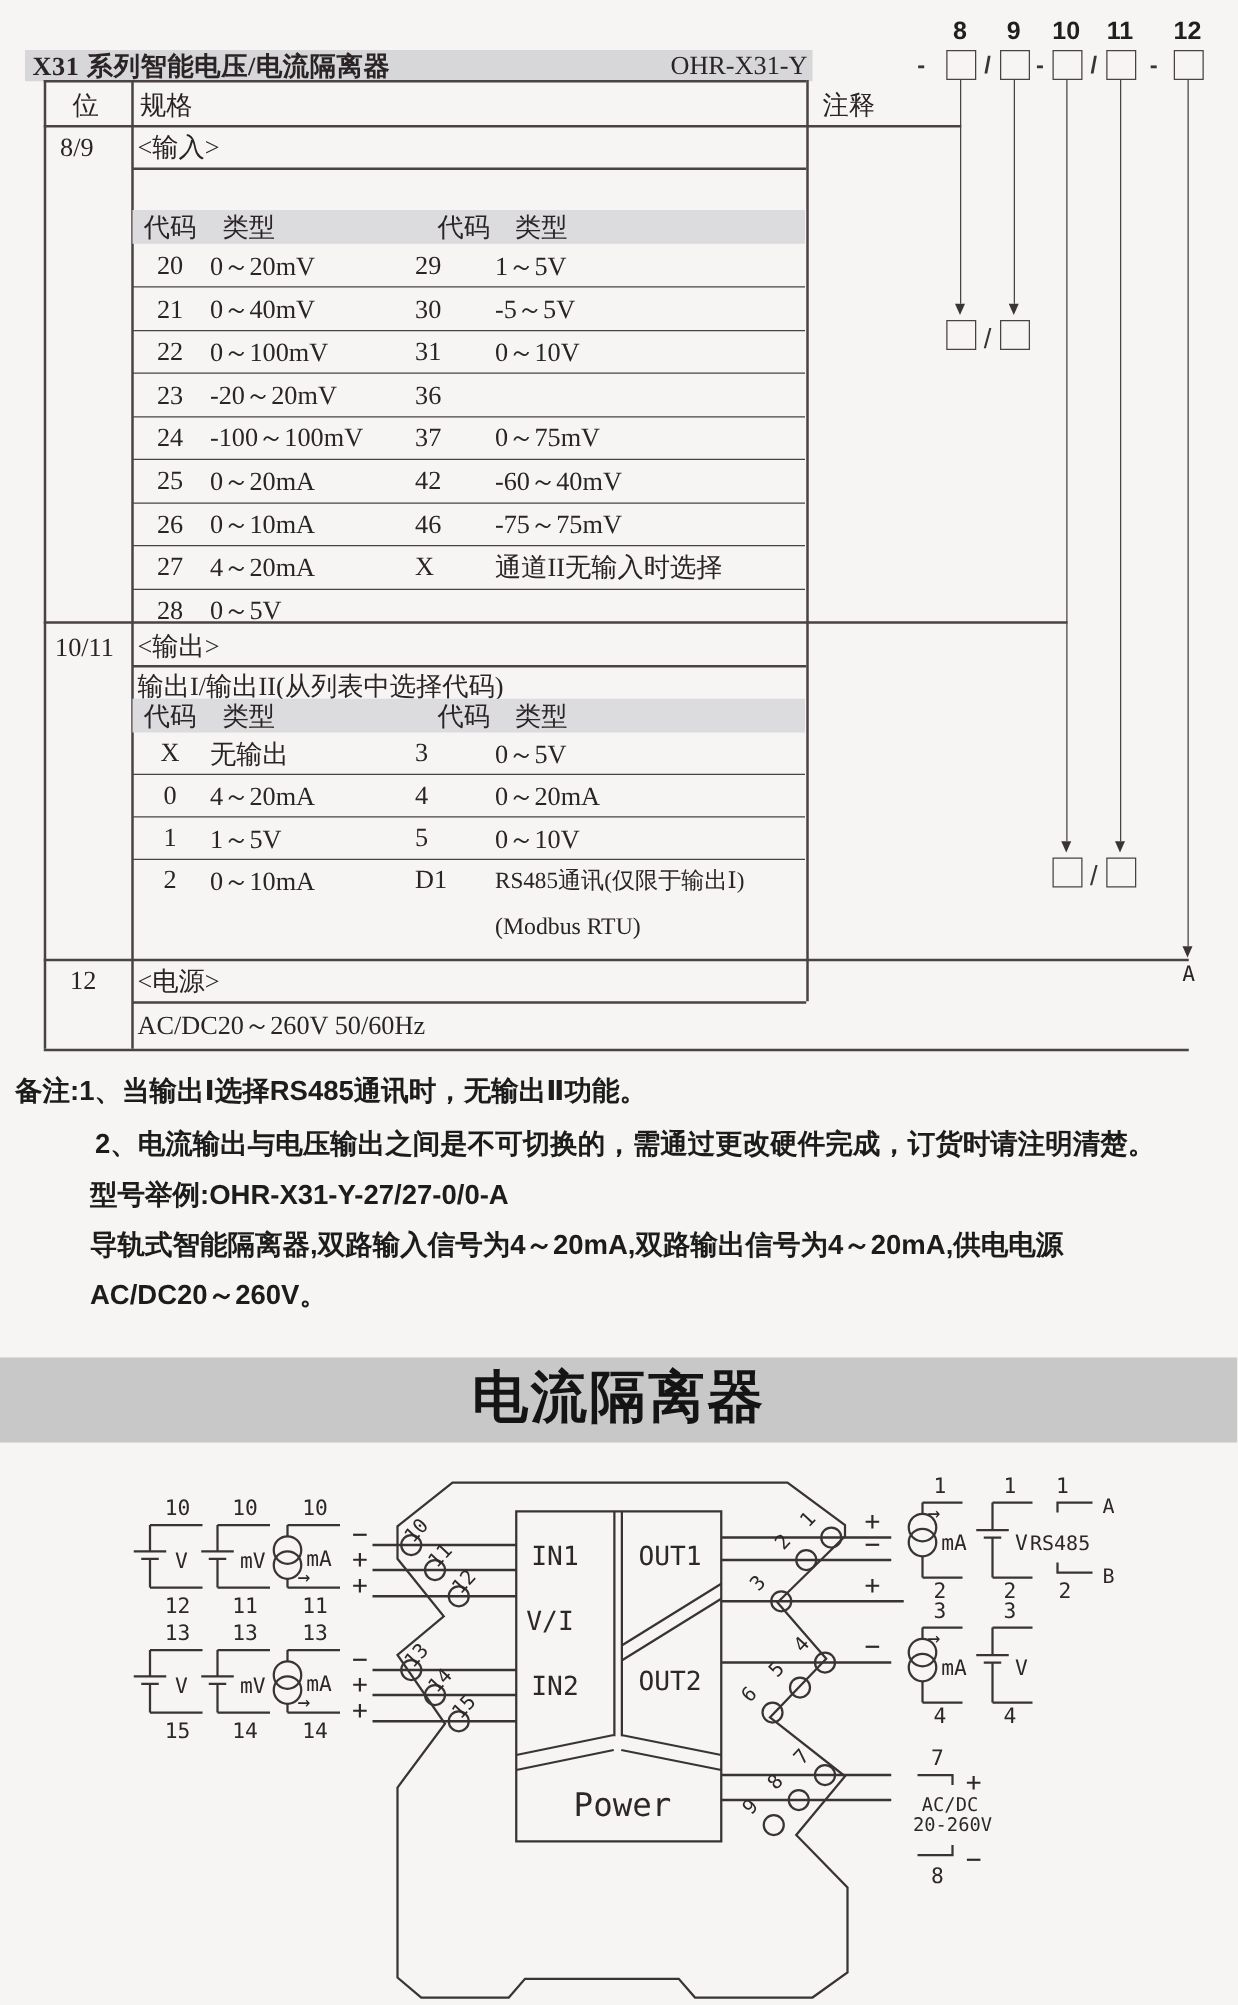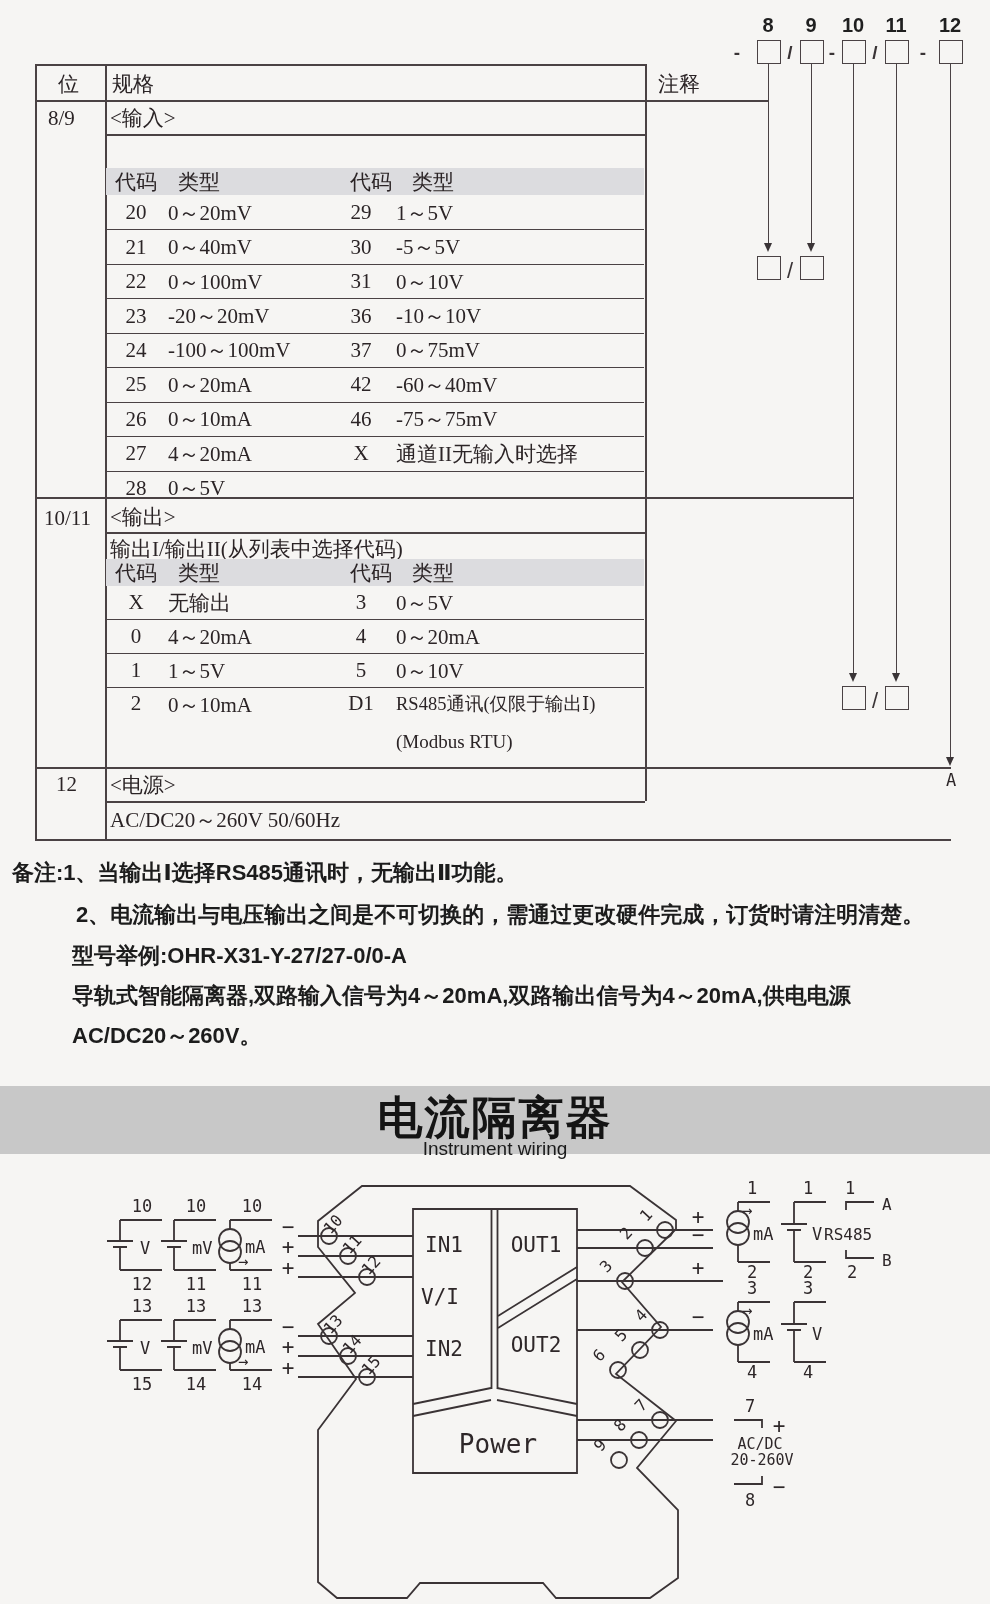--- a/index.html
+++ b/index.html
@@ -26,21 +26,21 @@
   .grayhdr span{display:block;}
   .rows{position:absolute;left:106px;width:538px;}
   .crow{display:flex;align-items:center;border-bottom:1.3px solid #4a4244;font-size:21px;}
   .in-rows .crow{height:33.45px;}
   .out-rows .crow{height:33px;}
   .rows .crow:last-child{border-bottom:none;}
   .out-rows .crow:last-child{height:82px;align-items:flex-start;padding-top:3px;box-sizing:border-box;}
   .out-rows .crow:last-child .type2{font-size:18.5px;}
   .c.code{width:60px;text-align:center;}
   .c.type{width:164px;padding-left:2px;}
-  .c.code2{width:58px;text-align:center;}
+  .c.code2{width:58px;text-align:left;}
   .c.type2{flex:1;padding-left:6px;}
   .hw-code{width:60px;text-align:center;}
   .hw-type{width:164px;padding-left:12px;}
   .hw-code2{width:58px;text-align:center;}
   .hw-type2{flex:1;padding-left:12px;}
   .note{position:absolute;font-family:"Liberation Sans","DejaVu Sans",sans-serif;
         font-weight:600;font-size:22px;color:#1c1c1c;white-space:nowrap;text-align:center;}
   .banner{position:absolute;left:0;top:1086px;width:990px;height:68px;background:#c8c8c8;text-align:center;}
   .banner .big{font-family:"Liberation Sans",sans-serif;font-weight:bold;font-size:45px;
                color:#141414;margin-top:2px;letter-spacing:2px;}
@@ -54,20 +54,24 @@
 <body>
 
 <div id="page">
 
   <div class="digit" style="left:768px;top:14px;">8</div>
   <div class="digit" style="left:811px;top:14px;">9</div>
   <div class="digit" style="left:853px;top:14px;">10</div>
   <div class="digit" style="left:896px;top:14px;">11</div>
   <div class="digit" style="left:950px;top:14px;">12</div>
 
+  <div class="titlebar">
+    <span class="t1">X31 系列智能电压/电流隔离器</span>
+    <span class="t2">OHR-X31-Y</span>
+  </div>
 
   <div class="sep" style="left:737px;top:42px;">-</div>
   <div class="codebox" style="left:757px;top:40px;"></div>
   <div class="sep" style="left:790px;top:42px;">/</div>
   <div class="codebox" style="left:800px;top:40px;"></div>
   <div class="sep" style="left:832px;top:42px;">-</div>
   <div class="codebox" style="left:842px;top:40px;"></div>
   <div class="sep" style="left:875px;top:42px;">/</div>
   <div class="codebox" style="left:885px;top:40px;"></div>
   <div class="sep" style="left:923px;top:42px;">-</div>
@@ -134,21 +138,20 @@
       <div class="crow">
       <span class="c code">22</span>
       <span class="c type">0～100mV</span>
       <span class="c code2">31</span>
       <span class="c type2">0～10V</span>
     </div>
       <div class="crow">
       <span class="c code">23</span>
       <span class="c type">-20～20mV</span>
       <span class="c code2">36</span>
-      <span class="c type2">-10～10V</span>
     </div>
       <div class="crow">
       <span class="c code">24</span>
       <span class="c type">-100～100mV</span>
       <span class="c code2">37</span>
       <span class="c type2">0～75mV</span>
     </div>
       <div class="crow">
       <span class="c code">25</span>
       <span class="c type">0～20mA</span>
@@ -219,21 +222,20 @@
   <div class="cellhdr" style="left:110px;top:806px;">AC/DC20～260V  50/60Hz</div>
 
   <div class="note" style="left:12px;top:858px;">备注:1、当输出Ⅰ选择RS485通讯时，无输出Ⅱ功能。</div>
   <div class="note" style="left:76px;top:900px;">2、电流输出与电压输出之间是不可切换的，需通过更改硬件完成，订货时请注明清楚。</div>
   <div class="note" style="left:72px;top:941px;">型号举例:OHR-X31-Y-27/27-0/0-A</div>
   <div class="note" style="left:72px;top:981px;">导轨式智能隔离器,双路输入信号为4～20mA,双路输出信号为4～20mA,供电电源</div>
   <div class="note" style="left:72px;top:1021px;">AC/DC20～260V。</div>
 
   <div class="banner">
     <div class="big">电流隔离器</div>
-    <div class="sub">Instrument wiring</div>
   </div>
 
   <svg class="abs" style="left:0;top:1150px;" width="990" height="454" viewBox="0 0 990 454">
 
     <path class="sline" d="M362,36 L630,36 L676,70 L676,79 L622,132 L661,177 L616,224 L676,271 L637,318 L678,360 L678,428
          L650,448 L556,448 L543,433 L420,433 L407,448 L337,448 L318,432 L318,280 L356,229 L318,174
          L355,143 L318,97 L318,71 Z"></path>
 
     <path class="sline" d="M413,59 H577 V323 H413 Z"></path>
     <path class="sline" d="M491.5,59 V239 M497.5,59 V239"></path>

